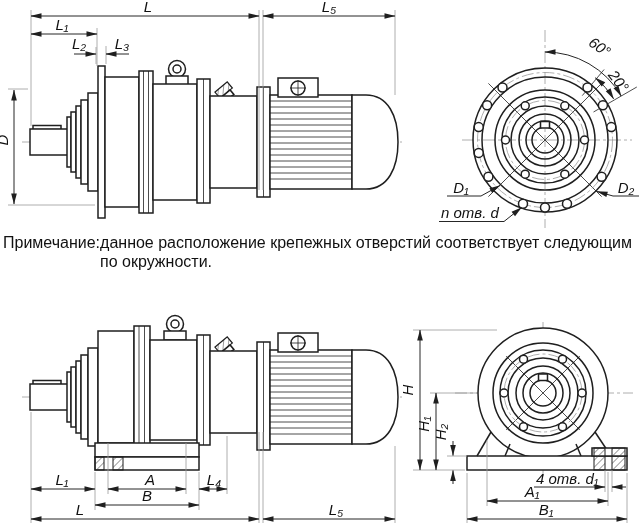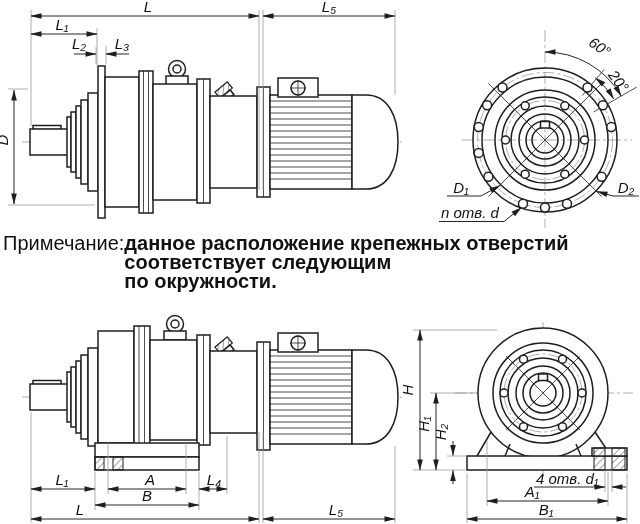--- a/index.html
+++ b/index.html
@@ -7,23 +7,23 @@
          font-family:"Liberation Sans",sans-serif;}
   svg{position:absolute;left:0;top:0;}
   .o  {fill:none;stroke:#1f1f1f;stroke-width:1.5;}
   .of {fill:#ffffff;stroke:#1f1f1f;stroke-width:1.5;}
   .th {fill:none;stroke:#1f1f1f;stroke-width:0.8;}
   .dim{fill:none;stroke:#262626;stroke-width:1;}
   .ext{fill:none;stroke:#9a9a9a;stroke-width:0.8;}
   .cl {fill:none;stroke:#999999;stroke-width:0.8;stroke-dasharray:12 3 3 3;}
   text.dl{font-family:"Liberation Sans",sans-serif;font-style:italic;font-size:15px;fill:#111;}
   .note{position:absolute;left:3px;top:234px;width:634px;display:flex;
-        font-size:20px;line-height:18.8px;color:#111;justify-content:flex-end;}
+        font-size:16px;line-height:18.8px;color:#111;justify-content:flex-end;}
   .note .lbl{flex:0 0 89px;white-space:nowrap;}
-  .note .body{flex:1;font-weight:bold;}
+  .note .body{flex:1;}
 </style>
 </head>
 <body>
 
 <div id="stage">
 
 <svg width="640" height="524" viewBox="0 0 640 524">
   <defs>
     <marker id="ar" viewBox="0 0 12 8" refX="11.5" refY="4" markerWidth="12" markerHeight="8" orient="auto-start-reverse">
       <path d="M12 4 L1 1.2 L1 6.8 Z" fill="#1f1f1f"></path>

